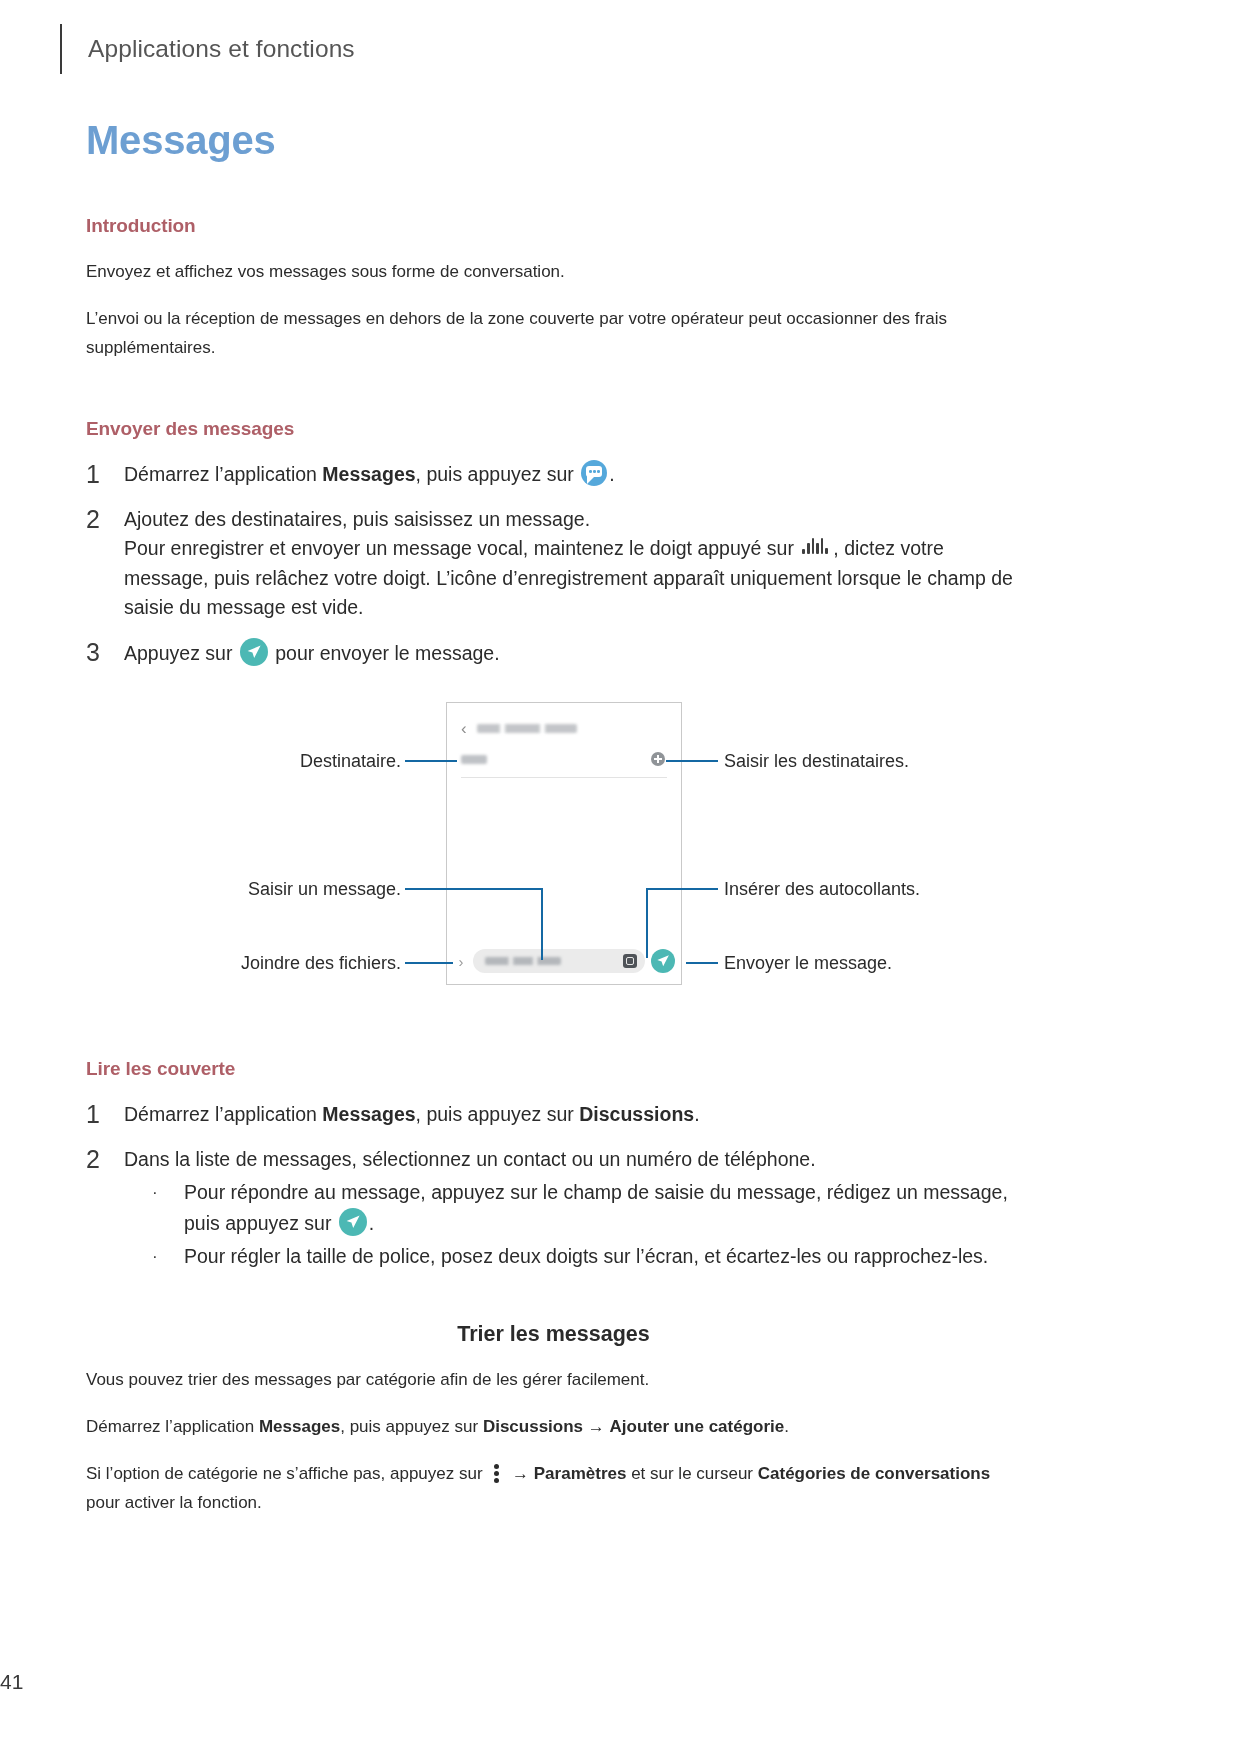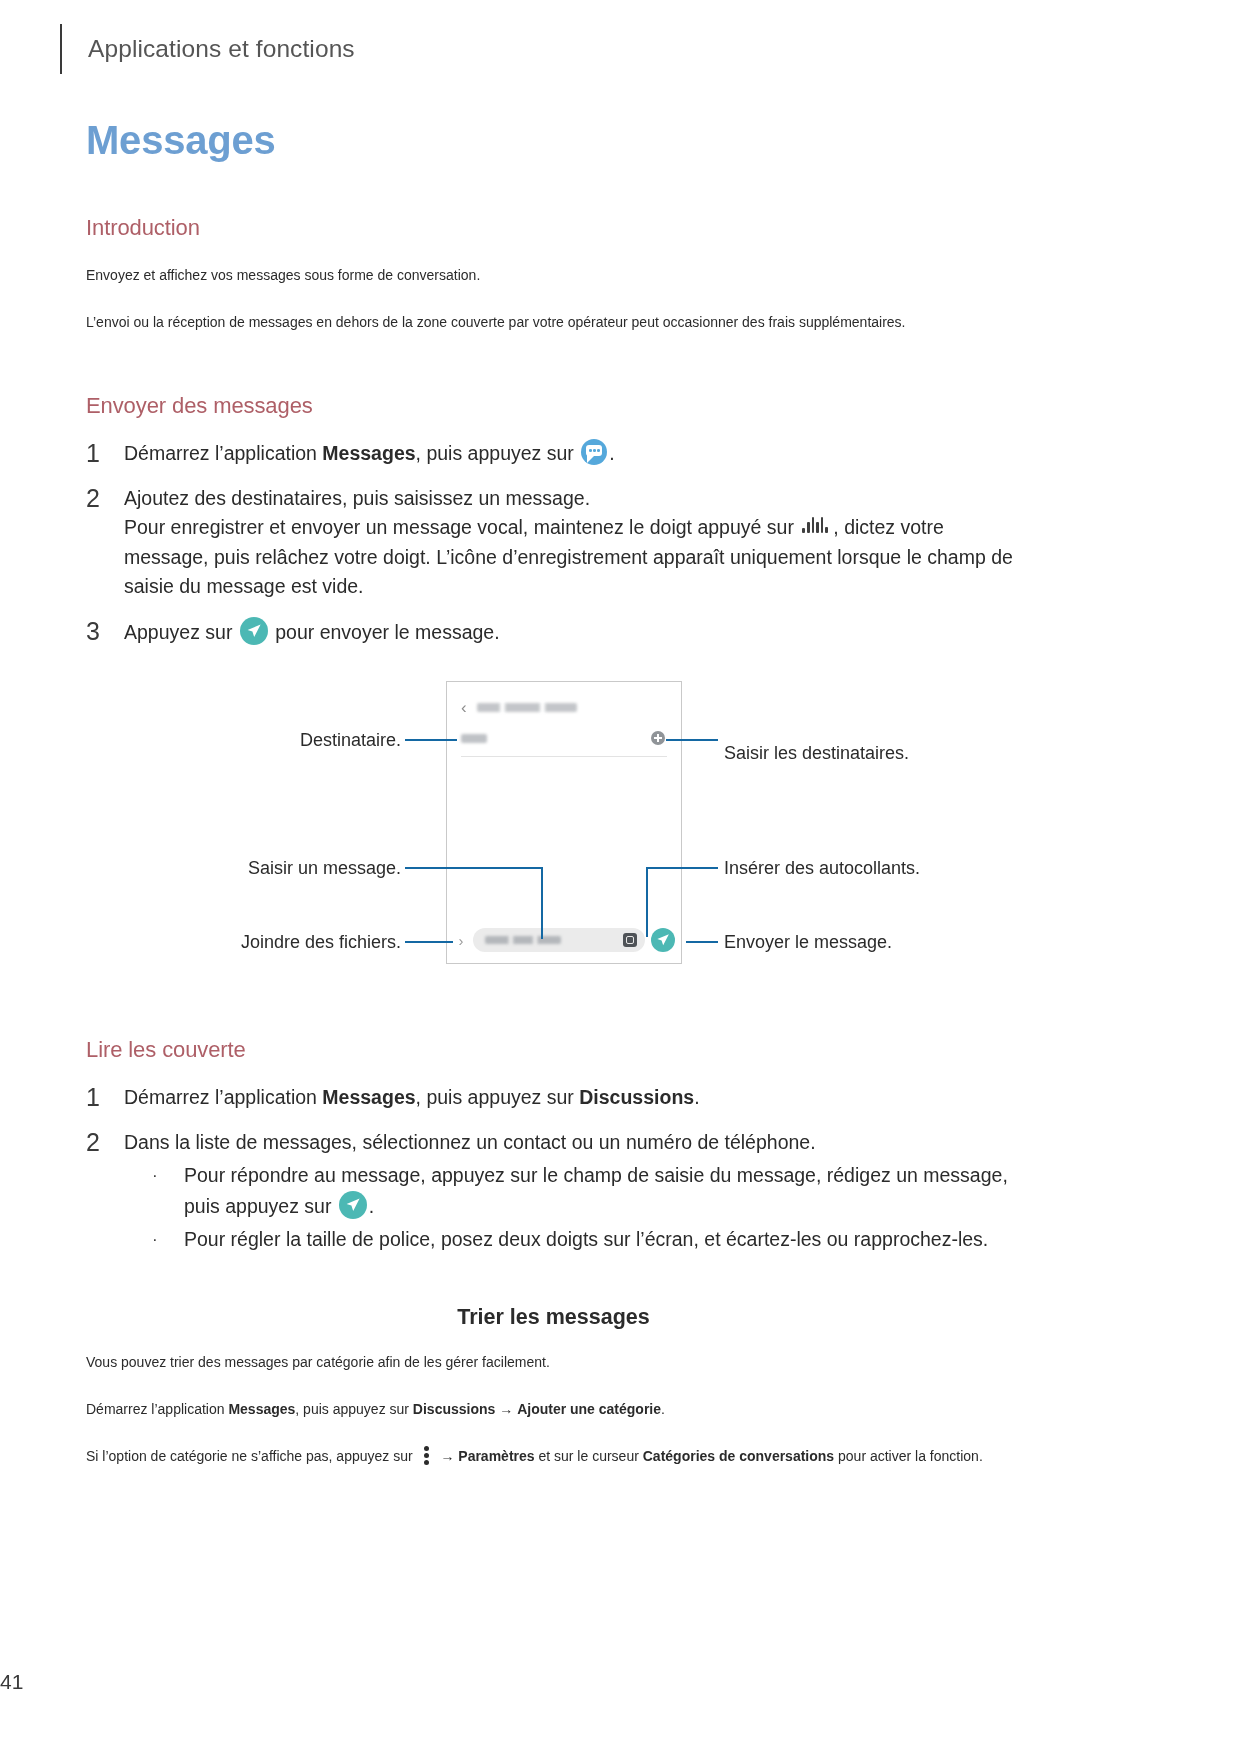--- a/index.html
+++ b/index.html
@@ -55,38 +55,38 @@
 
   h1.chapter {
     font-size: 40px;
     font-weight: bold;
     color: #6D9FD2;
     margin: 0 0 52px 0;
     letter-spacing: -0.2px;
   }
 
   h2.section {
-    font-size: 22px;
-    font-weight: normal;
+    font-size: 19px;
+    font-weight: bold;
     color: #AE5F67;
     margin: 0 0 20px 0;
     letter-spacing: -0.1px;
   }
   h2.section.sp-top { margin-top: 56px; }
 
   h3.subsection {
     font-size: 21.5px;
     font-weight: bold;
     color: #2b2b2b;
     margin: 46px 0 18px 0;
     text-align: center;
   }
 
   p.body {
-    font-size: 14px;
+    font-size: 17px;
     line-height: 29px;
     margin: 0 0 18px 0;
     color: #2b2b2b;
   }
 
   
   .step {
     display: flex;
     margin-bottom: 15px;
   }
@@ -432,21 +432,21 @@
               <svg width="16" height="16" viewBox="0 0 18 18">
                 <path d="M15.6 2.4 L2.6 8.0 L7.4 9.6 L9.2 15.0 Z" fill="#ffffff"></path>
               </svg>
             </div>
         </div>
       </div>
 
       <div class="callout co-left" style="right:620px; top:48px;">Destinataire.</div>
       <div class="lead-h" style="left:319px; top:58px; width:52px;"></div>
 
-      <div class="callout co-right" style="left:638px; top:48px;margin-top:13px;">Saisir les destinataires.</div>
+      <div class="callout co-right" style="left:638px; top:48px;">Saisir les destinataires.</div>
       <div class="lead-h" style="left:580px; top:58px; width:52px;"></div>
 
       <div class="callout co-left" style="right:620px; top:176px;">Saisir un message.</div>
       <div class="lead-h" style="left:319px; top:186px; width:138px;"></div>
       <div class="lead-v" style="left:455px; top:186px; height:72px;"></div>
 
       <div class="callout co-right" style="left:638px; top:176px;">Insérer des autocollants.</div>
       <div class="lead-h" style="left:560px; top:186px; width:72px;"></div>
       <div class="lead-v" style="left:560px; top:186px; height:70px;"></div>
 

